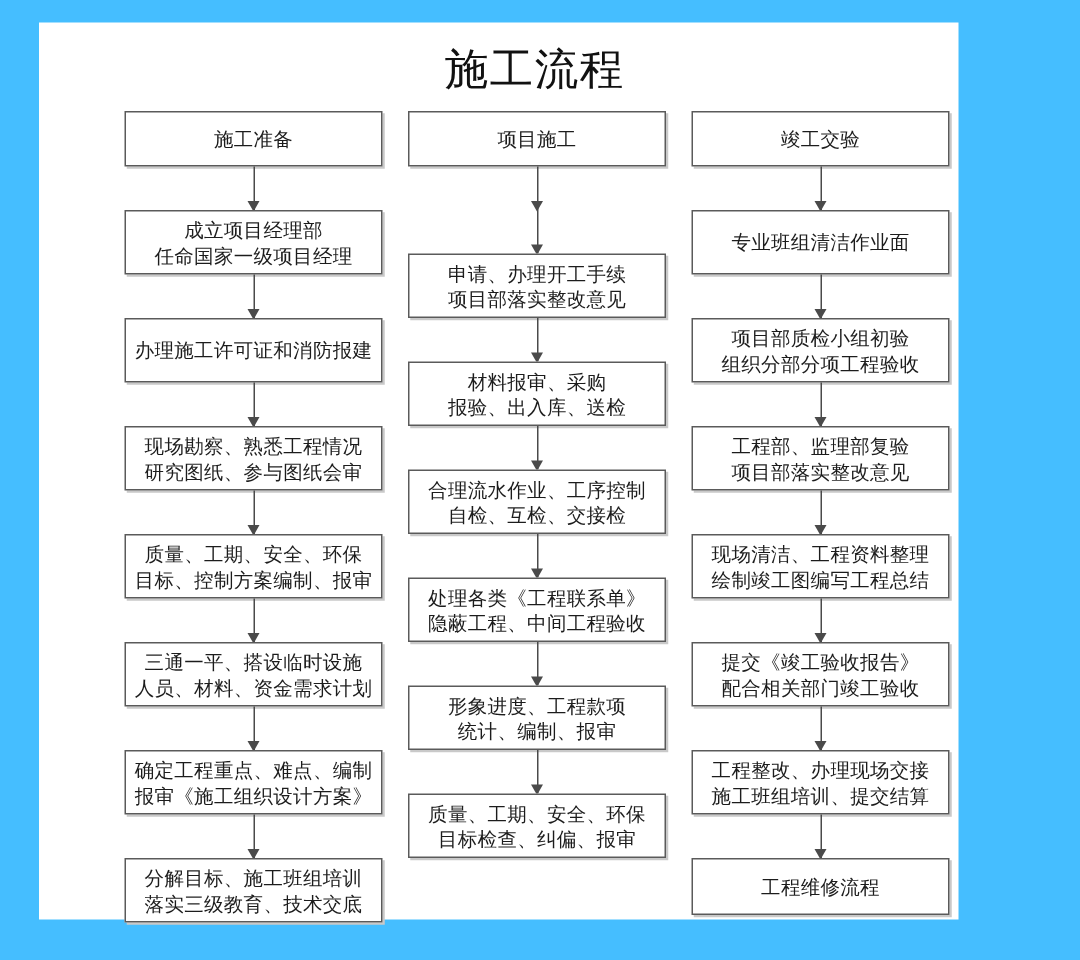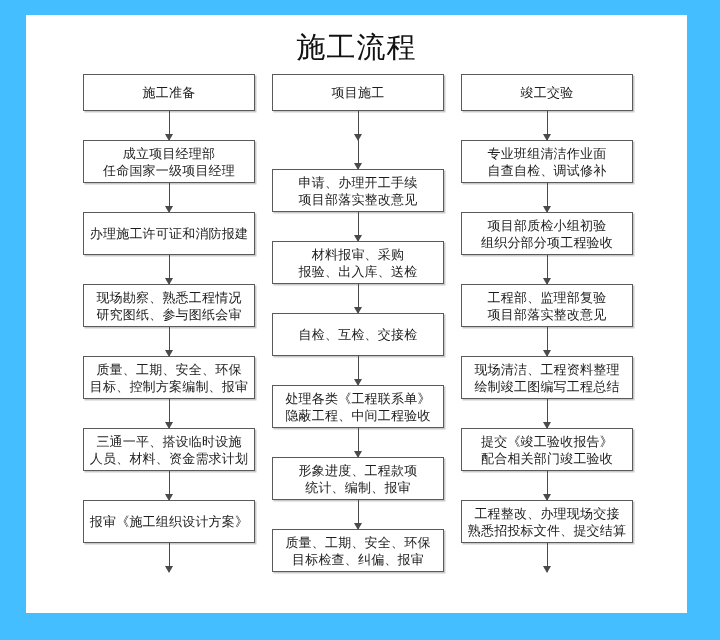--- a/index.html
+++ b/index.html
@@ -13,21 +13,21 @@
   body {
     background: #45beff;
     font-family: "Liberation Sans", "DejaVu Sans", sans-serif;
   }
 
   
   #canvas {
     position: absolute;
     left: 26px;
     top: 15px;
-    width: 661px;
+    width: 613px;
     height: 598px;
     background: #ffffff;
     padding-left: 20px;
   }
 
   
   #chart-title {
     position: absolute;
     left: 0;
     top: 15px;
@@ -193,41 +193,47 @@
           <span class="line">质量、工期、安全、环保</span>
           <span class="line">目标、控制方案编制、报审</span>
         </div>
         <div class="v-arrow"></div>
         <div class="node two-line">
           <span class="line">三通一平、搭设临时设施</span>
           <span class="line">人员、材料、资金需求计划</span>
         </div>
         <div class="v-arrow"></div>
         <div class="node two-line">
+          <span class="line">确定工程重点、难点、编制</span>
           <span class="line">报审《施工组织设计方案》</span>
         </div>
         <div class="v-arrow"></div>
+        <div class="node two-line">
+          <span class="line">分解目标、施工班组培训</span>
+          <span class="line">落实三级教育、技术交底</span>
+        </div>
       </div>
       <div class="flow-column">
         <div class="node header">
           <span class="line">项目施工</span>
         </div>
         <div class="v-arrow"></div>
         <div class="v-arrow"></div>
         <div class="node two-line">
           <span class="line">申请、办理开工手续</span>
           <span class="line">项目部落实整改意见</span>
         </div>
         <div class="v-arrow"></div>
         <div class="node two-line">
           <span class="line">材料报审、采购</span>
           <span class="line">报验、出入库、送检</span>
         </div>
         <div class="v-arrow"></div>
         <div class="node two-line">
+          <span class="line">合理流水作业、工序控制</span>
           <span class="line">自检、互检、交接检</span>
         </div>
         <div class="v-arrow"></div>
         <div class="node two-line">
           <span class="line">处理各类《工程联系单》</span>
           <span class="line">隐蔽工程、中间工程验收</span>
         </div>
         <div class="v-arrow"></div>
         <div class="node two-line">
           <span class="line">形象进度、工程款项</span>
@@ -239,21 +245,20 @@
           <span class="line">目标检查、纠偏、报审</span>
         </div>
       </div>
       <div class="flow-column">
         <div class="node header">
           <span class="line">竣工交验</span>
         </div>
         <div class="v-arrow"></div>
         <div class="node two-line">
           <span class="line">专业班组清洁作业面</span>
-          <span class="line">自查自检、调试修补</span>
         </div>
         <div class="v-arrow"></div>
         <div class="node two-line">
           <span class="line">项目部质检小组初验</span>
           <span class="line">组织分部分项工程验收</span>
         </div>
         <div class="v-arrow"></div>
         <div class="node two-line">
           <span class="line">工程部、监理部复验</span>
           <span class="line">项目部落实整改意见</span>
@@ -264,19 +269,22 @@
           <span class="line">绘制竣工图编写工程总结</span>
         </div>
         <div class="v-arrow"></div>
         <div class="node two-line">
           <span class="line">提交《竣工验收报告》</span>
           <span class="line">配合相关部门竣工验收</span>
         </div>
         <div class="v-arrow"></div>
         <div class="node two-line">
           <span class="line">工程整改、办理现场交接</span>
-          <span class="line">熟悉招投标文件、提交结算</span>
-        </div>
-        <div class="v-arrow"></div>
+          <span class="line">施工班组培训、提交结算</span>
+        </div>
+        <div class="v-arrow"></div>
+        <div class="node">
+          <span class="line">工程维修流程</span>
+        </div>
       </div>
     </div>
 
 </div>
 
 </body></html>

